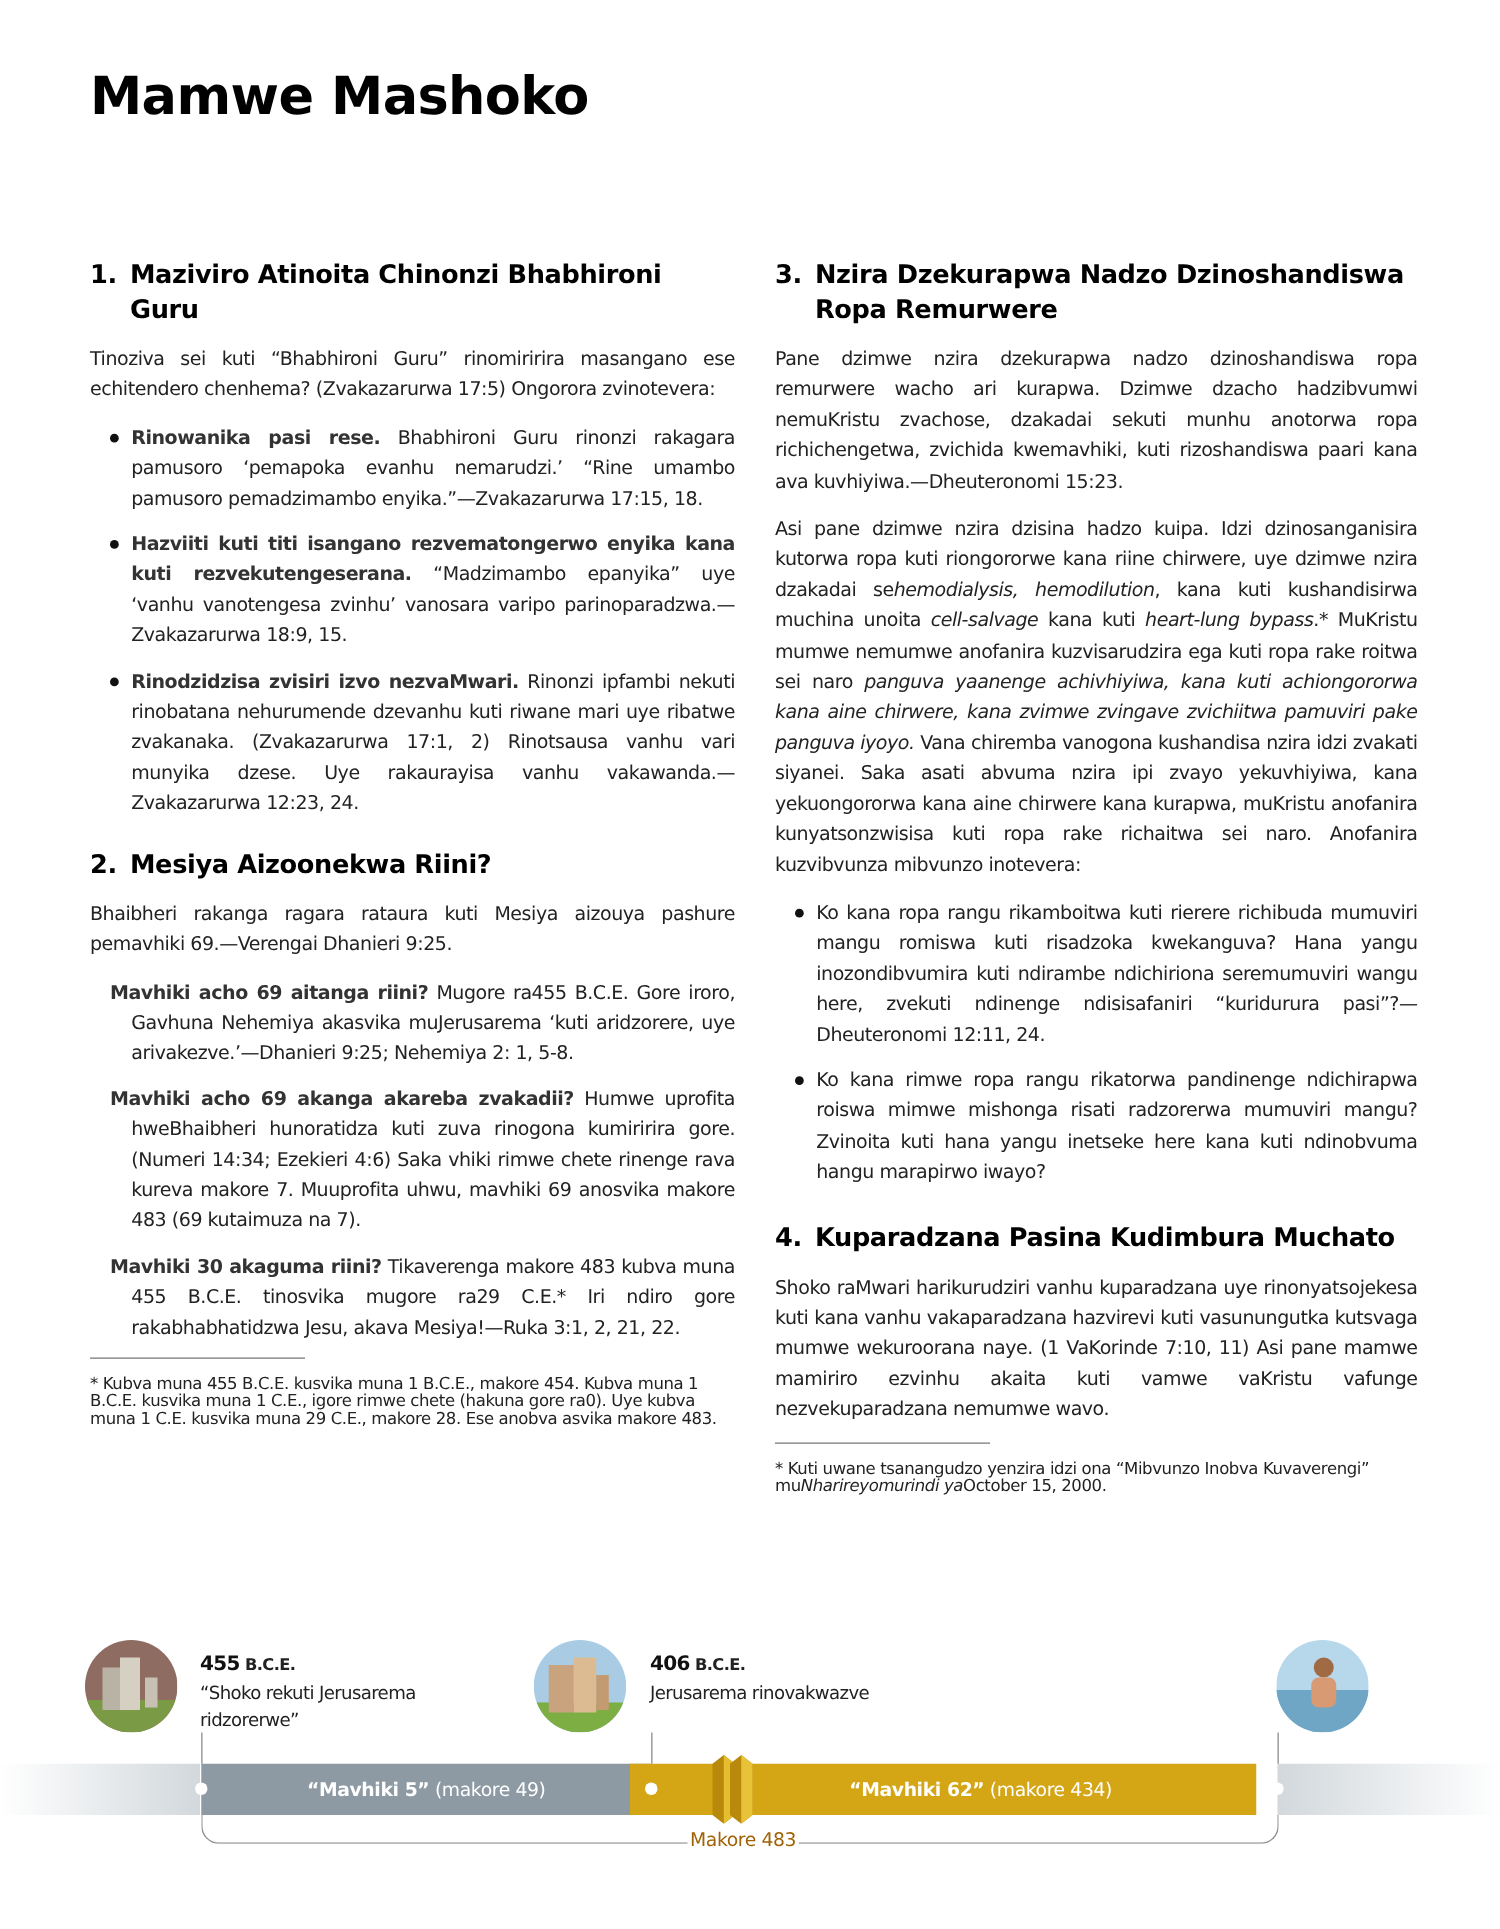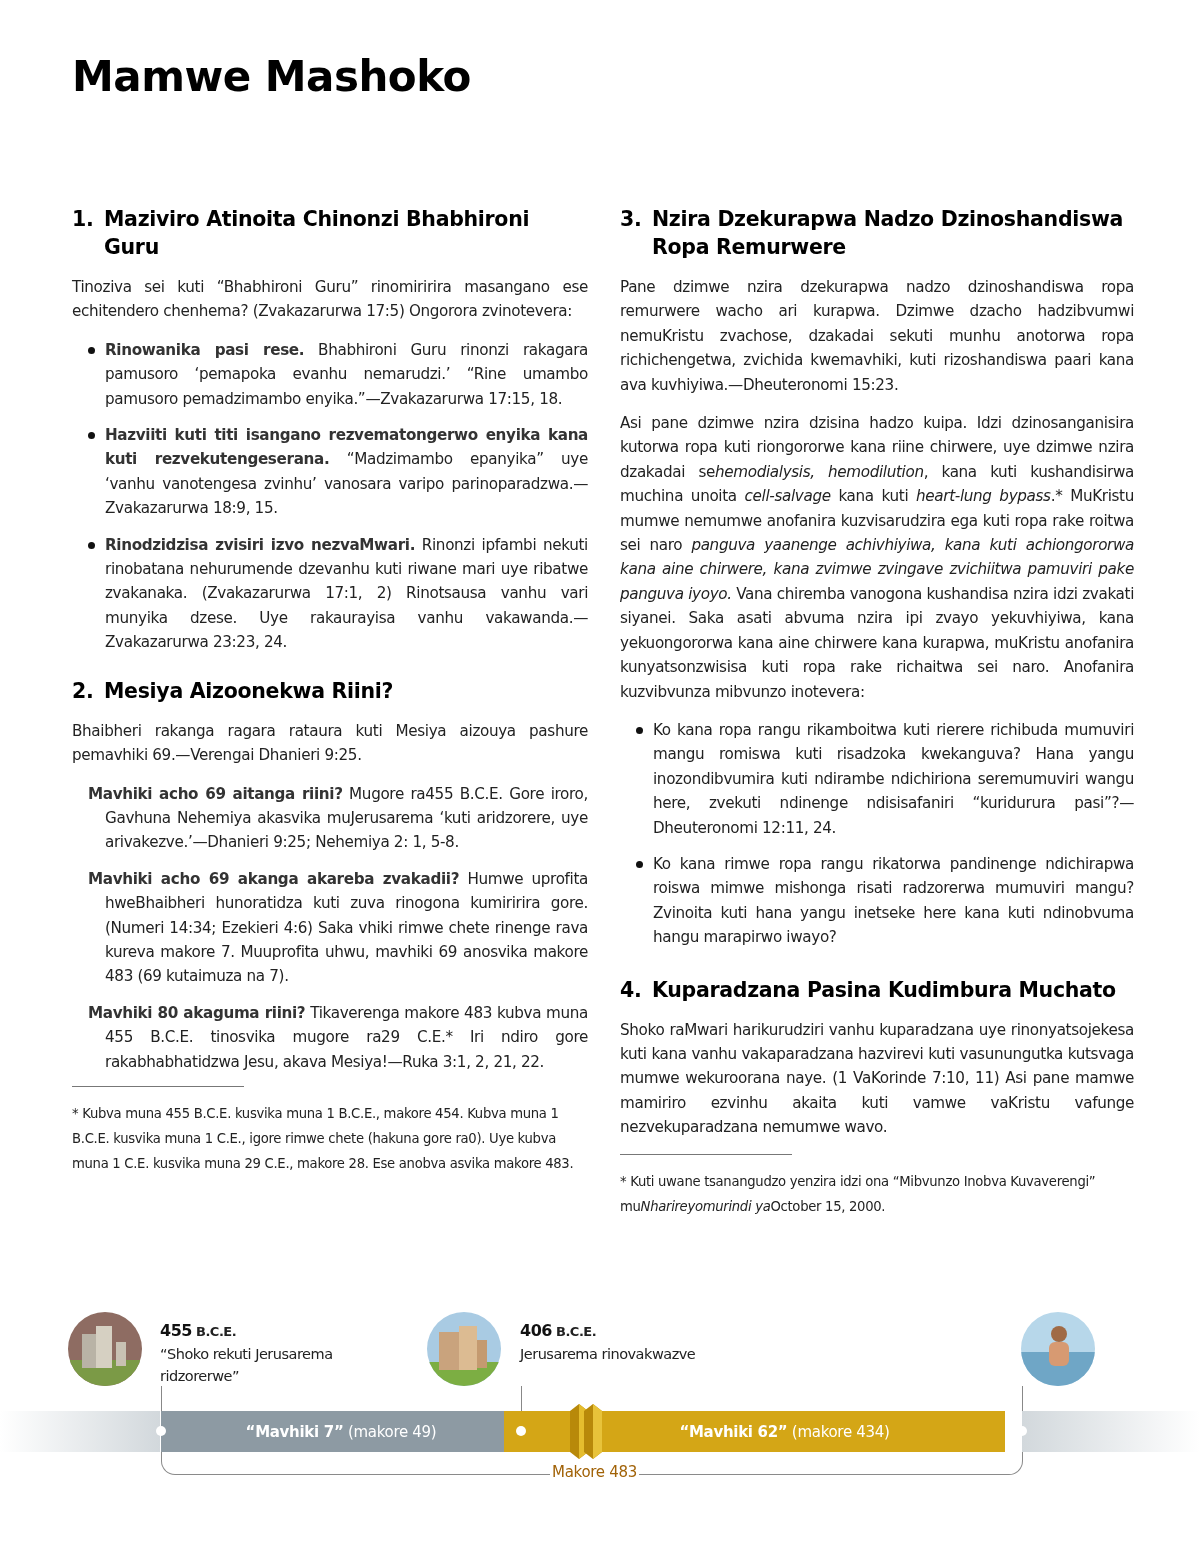--- a/index.html
+++ b/index.html
@@ -36,21 +36,21 @@
     width: 7px; height: 7px; border-radius: 50%; background: #111;
   }
   b.lead { font-weight: bold; color: #333; }
   i { font-style: italic; }
 
   .qa { margin: 0 0 12px 16px; }
   .qa p { padding-left: 17px; text-indent: -17px; }
 
   .fn-rule { width: 172px; height: 1px; background: #777; margin: 8px 0 14px 0; }
   .footnote {
-    font-family: "DejaVu Sans", sans-serif; font-size: 13.2px; line-height: 25px;
+    font-family: "DejaVu Sans", sans-serif; font-size: 13.2px; line-height: 14px;
     color: #222; letter-spacing: -0.3px;
   }
 
   
   .timeline { position: absolute; left: 0; top: 1300px; width: 1200px; height: 200px; }
   .tl-track-fade-left {
     position: absolute; left: 0; top: 111px; width: 160px; height: 41px;
     background: linear-gradient(to right, rgba(210,216,220,0) 0%, #d2d8dc 100%);
   }
   .tl-track-fade-right {
@@ -86,38 +86,38 @@
 <div class="col col-left">
   <section>
     <h2 class="sec">
       <span class="num">1.</span>
       <span class="txt">Maziviro Atinoita Chinonzi Bhabhironi Guru</span>
     </h2>
     <p class="body">Tinoziva sei kuti “Bhabhironi Guru” rinomiririra masangano ese echitendero chenhema? (Zvakazarurwa 17:5) Ongorora zvinotevera:</p>
     <ul class="bullets">
       <li><b class="lead">Rinowanika pasi rese.</b><span> Bhabhironi Guru rinonzi rakagara pamusoro ‘pemapoka evanhu nemarudzi.’ “Rine umambo pamusoro pemadzimambo enyika.”—Zvakazarurwa 17:15, 18.</span></li>
       <li><b class="lead">Hazviiti kuti titi isangano rezvematongerwo enyika kana kuti rezvekutengeserana.</b><span> “Madzimambo epanyika” uye ‘vanhu vanotengesa zvinhu’ vanosara varipo parinoparadzwa.—Zvakazarurwa 18:9, 15.</span></li>
-      <li><b class="lead">Rinodzidzisa zvisiri izvo nezvaMwari.</b><span> Rinonzi ipfambi nekuti rinobatana nehurumende dzevanhu kuti riwane mari uye ribatwe zvakanaka. (Zvakazarurwa 17:1, 2) Rinotsausa vanhu vari munyika dzese. Uye rakaurayisa vanhu vakawanda.—Zvakazarurwa 23:23, 24.</span></li>
+      <li><b class="lead">Rinodzidzisa zvisiri izvo nezvaMwari.</b><span> Rinonzi ipfambi nekuti rinobatana nehurumende dzevanhu kuti riwane mari uye ribatwe zvakanaka. (Zvakazarurwa 17:1, 2) Rinotsausa vanhu vari munyika dzese. Uye rakaurayisa vanhu vakawanda.—Zvakazarurwa 12:23, 24.</span></li>
     </ul>
   </section>
 
   <section style="margin-top:22px;">
     <h2 class="sec">
       <span class="num">2.</span>
       <span class="txt">Mesiya Aizoonekwa Riini?</span>
     </h2>
     <p class="body">Bhaibheri rakanga ragara rataura kuti Mesiya aizouya pashure pemavhiki 69.—Verengai Dhanieri 9:25.</p>
     <div class="qa">
         <p><b class="lead">Mavhiki acho 69 aitanga riini?</b><span> Mugore ra455 B.C.E. Gore iroro, Gavhuna Nehemiya akasvika muJerusarema ‘kuti aridzorere, uye arivakezve.’—Dhanieri 9:25; Nehemiya 2: 1, 5-8.</span></p>
       </div>
     <div class="qa">
         <p><b class="lead">Mavhiki acho 69 akanga akareba zvakadii?</b><span> Humwe uprofita hweBhaibheri hunoratidza kuti zuva rinogona kumiririra gore. (Numeri 14:34; Ezekieri 4:6) Saka vhiki rimwe chete rinenge rava kureva makore 7. Muuprofita uhwu, mavhiki 69 anosvika makore 483 (69 kutaimuza na 7).</span></p>
       </div>
     <div class="qa">
-        <p><b class="lead">Mavhiki 80 akaguma riini?</b><span> Tikaverenga makore 483 kubva muna 455 B.C.E. tinosvika mugore ra29 C.E.* Iri ndiro gore rakabhabhatidzwa Jesu, akava Mesiya!—Ruka 3:1, 2, 21, 22.</span></p>
+        <p><b class="lead">Mavhiki 30 akaguma riini?</b><span> Tikaverenga makore 483 kubva muna 455 B.C.E. tinosvika mugore ra29 C.E.* Iri ndiro gore rakabhabhatidzwa Jesu, akava Mesiya!—Ruka 3:1, 2, 21, 22.</span></p>
       </div>
     <div class="fn-rule"></div>
     <p class="footnote">* Kubva muna 455 B.C.E. kusvika muna 1 B.C.E., makore 454. Kubva muna 1 B.C.E. kusvika muna 1 C.E., igore rimwe chete (hakuna gore ra0). Uye kubva muna 1 C.E. kusvika muna 29 C.E., makore 28. Ese anobva asvika makore 483.</p>
   </section>
 </div>
 
 <div class="col col-right">
   <section>
     <h2 class="sec">
       <span class="num">3.</span>
@@ -140,21 +140,21 @@
     <div class="fn-rule"></div>
     <p class="footnote"><span>* Kuti uwane tsanangudzo yenzira idzi ona “Mibvunzo Inobva Kuvaverengi” mu</span><i>Nharireyomurindi ya</i><span>October 15, 2000.</span></p>
   </section>
 </div>
 
 <div class="timeline">
   <div class="tl-track-fade-left"></div>
   <div class="tl-track-fade-right"></div>
 
   <div class="tl-seg tl-seg-grey">
-    <b>“Mavhiki 7”</b>
+    <b>“Mavhiki 5”</b>
       <span style="white-space:pre;"> (makore 49)</span>
   </div>
   <div class="tl-seg tl-seg-gold">
     <span style="width:60px;"></span>
       <b>“Mavhiki 62”</b>
       <span style="white-space:pre;"> (makore 434)</span>
   </div>
 
   <svg class="tl-break" viewBox="0 0 38 55">
     <polygon points="4,7 13,0 22,7 22,48 13,55 4,48" fill="#b8890a"></polygon>

